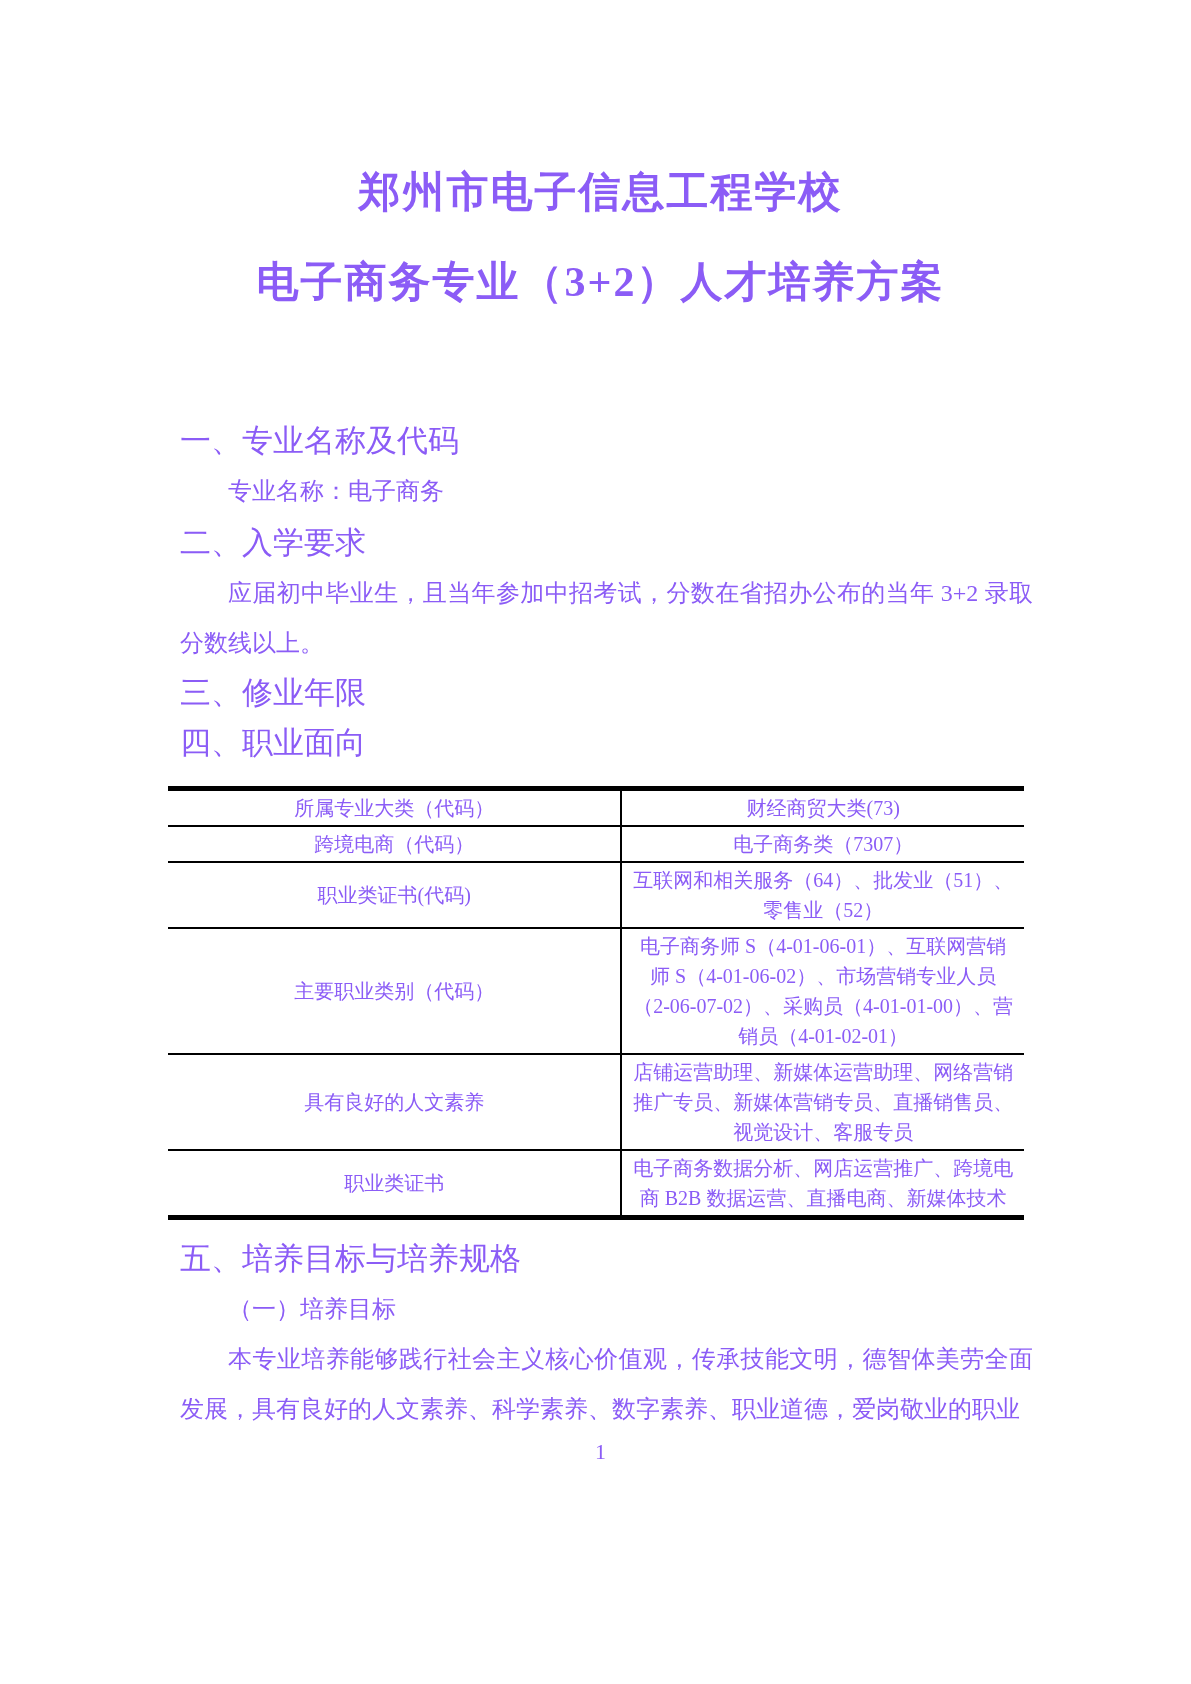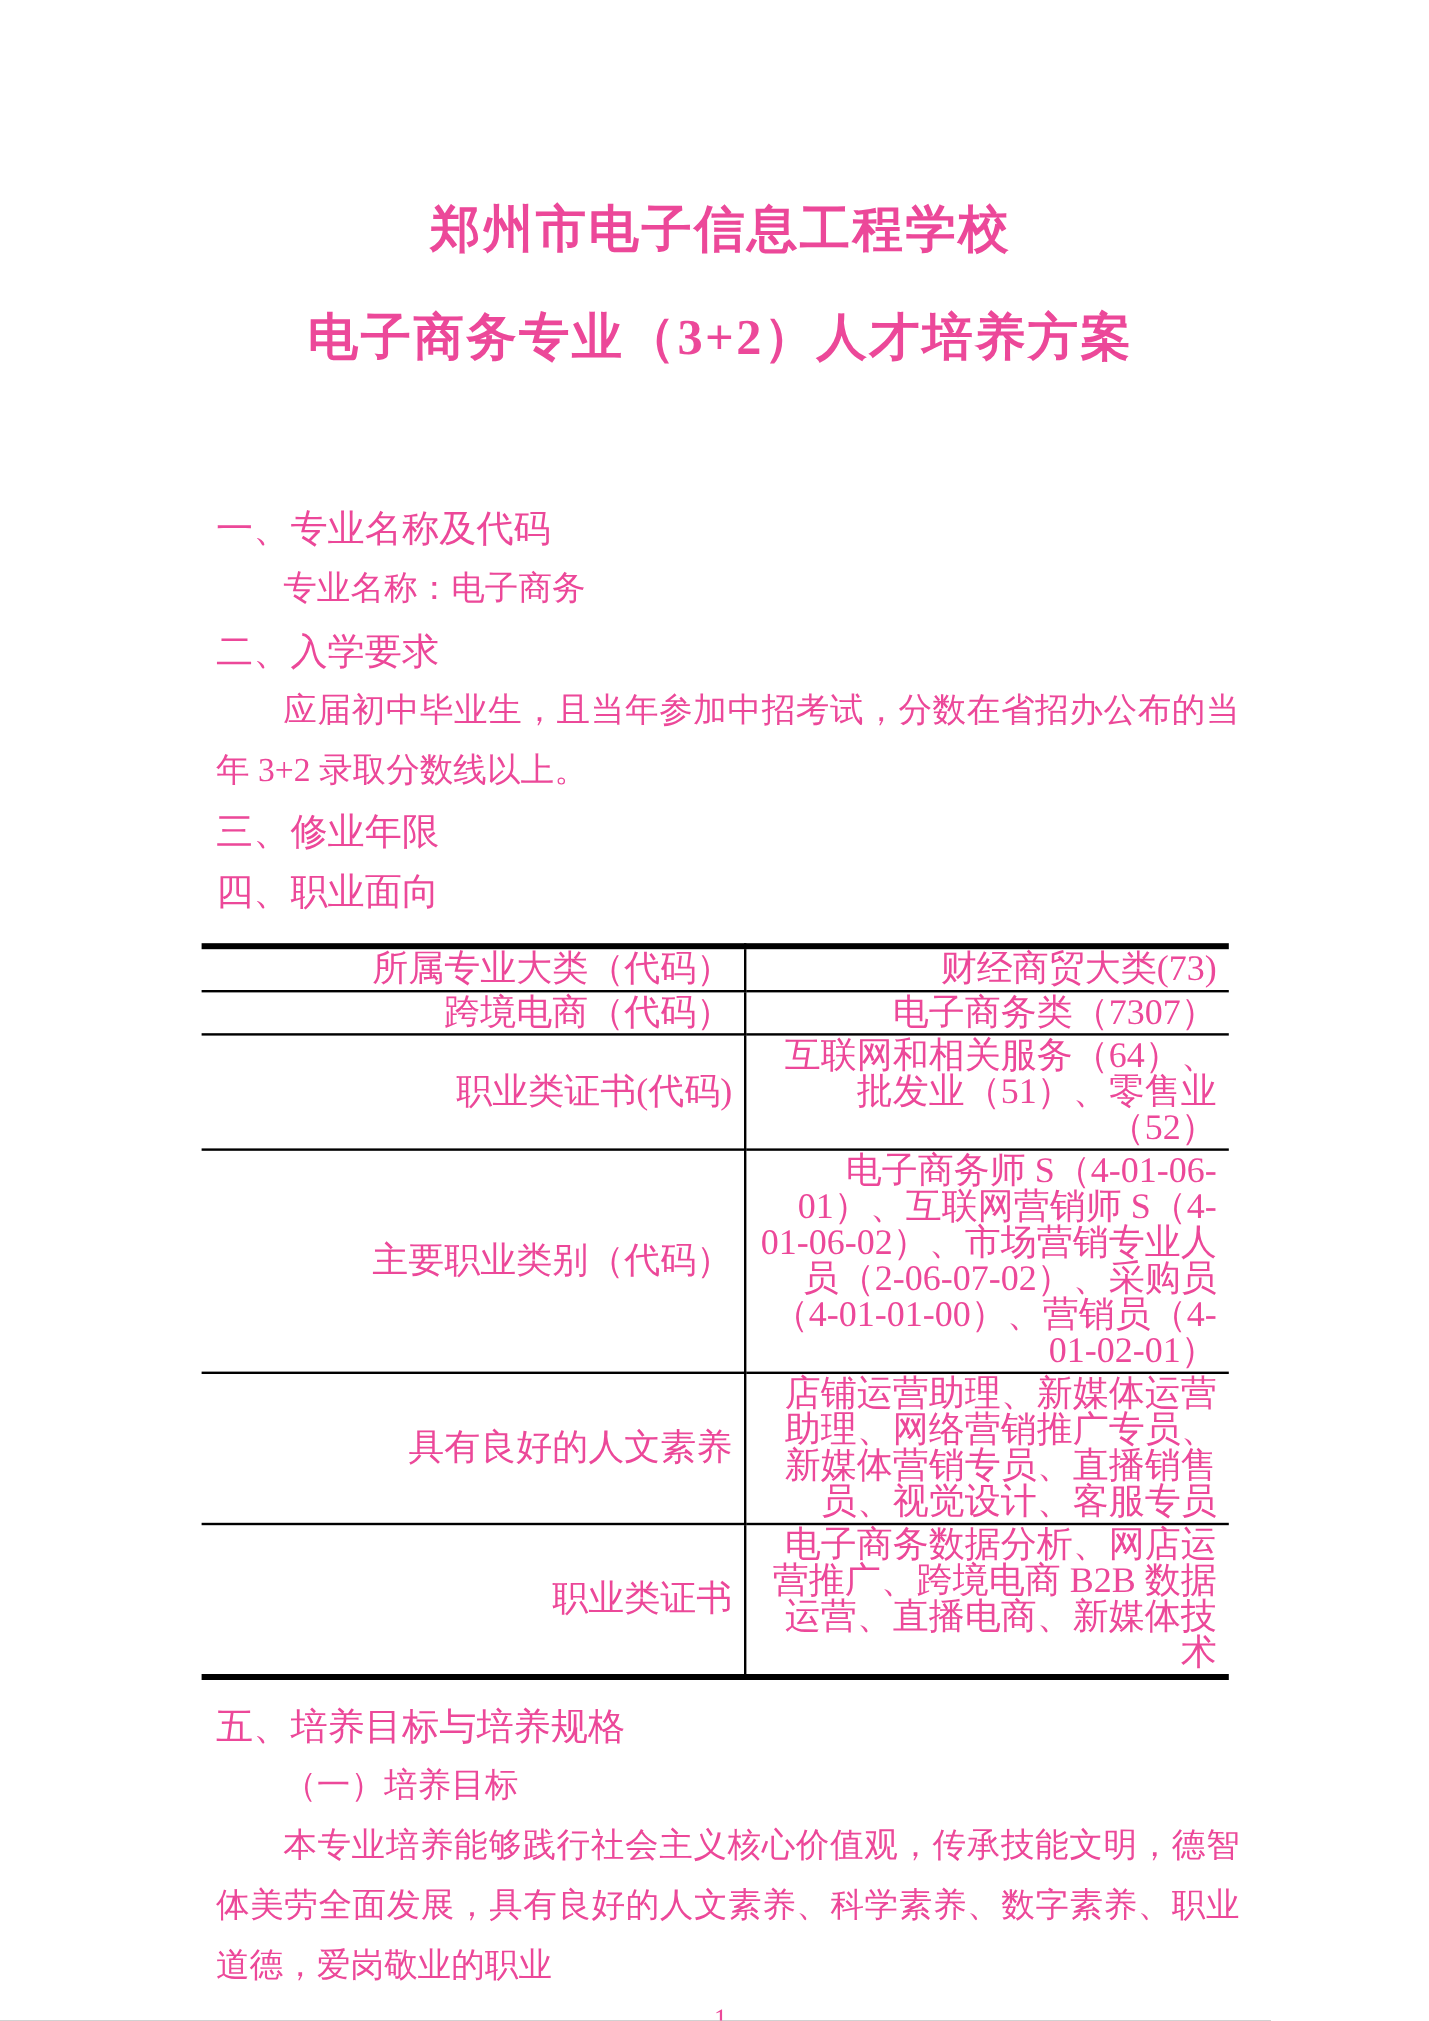--- a/index.html
+++ b/index.html
@@ -1,21 +1,21 @@
 <!DOCTYPE html>
 <html><head>
 <meta charset="utf-8">
 <style>
   html,body{margin:0;padding:0;background:#888;}
   .page{
     position:relative;
     width:1191px;height:1684px;
     margin:0 auto;
     background:#ffffff;
-    color:#ec4899;
+    color:#8b5cf6;
     box-sizing:border-box;
     padding:168px 158px 0 180px;
     overflow:hidden;
     font-family:"Liberation Serif","DejaVu Serif",serif;
   }
   .doc-title{
     text-align:center;
     font-family:"Liberation Serif","DejaVu Serif",serif;
     font-weight:bold;
     font-size:42px;
@@ -27,39 +27,39 @@
   .sec-heading{
     font-family:"Liberation Sans","DejaVu Sans",sans-serif;
     font-weight:normal;
     font-size:31px;
     line-height:50px;
     margin:0;
   }
   .h1-first{margin-top:110px;}
   .h-two{margin-top:2px;}
   .body-line{
-    font-size:28px;
+    font-size:24px;
     line-height:50px;
     margin:0;
   }
   .indent{text-indent:2em;}
   .just{text-align:justify;}
   .m-top12{margin-top:12px;}
   table.career{
     border-collapse:collapse;
     table-layout:fixed;
     width:856px;
     margin:18px 0 0 -12px;
     border-top:5px solid #000;
     border-bottom:5px solid #000;
   }
   table.career td{
-    font-size:30px;
+    font-size:20px;
     line-height:30px;
-    text-align:right;
+    text-align:center;
     vertical-align:middle;
     padding:2px 10px;
     border-bottom:2px solid #000;
   }
   table.career tr:last-child td{border-bottom:none;}
   table.career td.col-label{
     width:50.5%;
     border-right:2px solid #000;
   }
   .h-five{margin-top:14px;}

